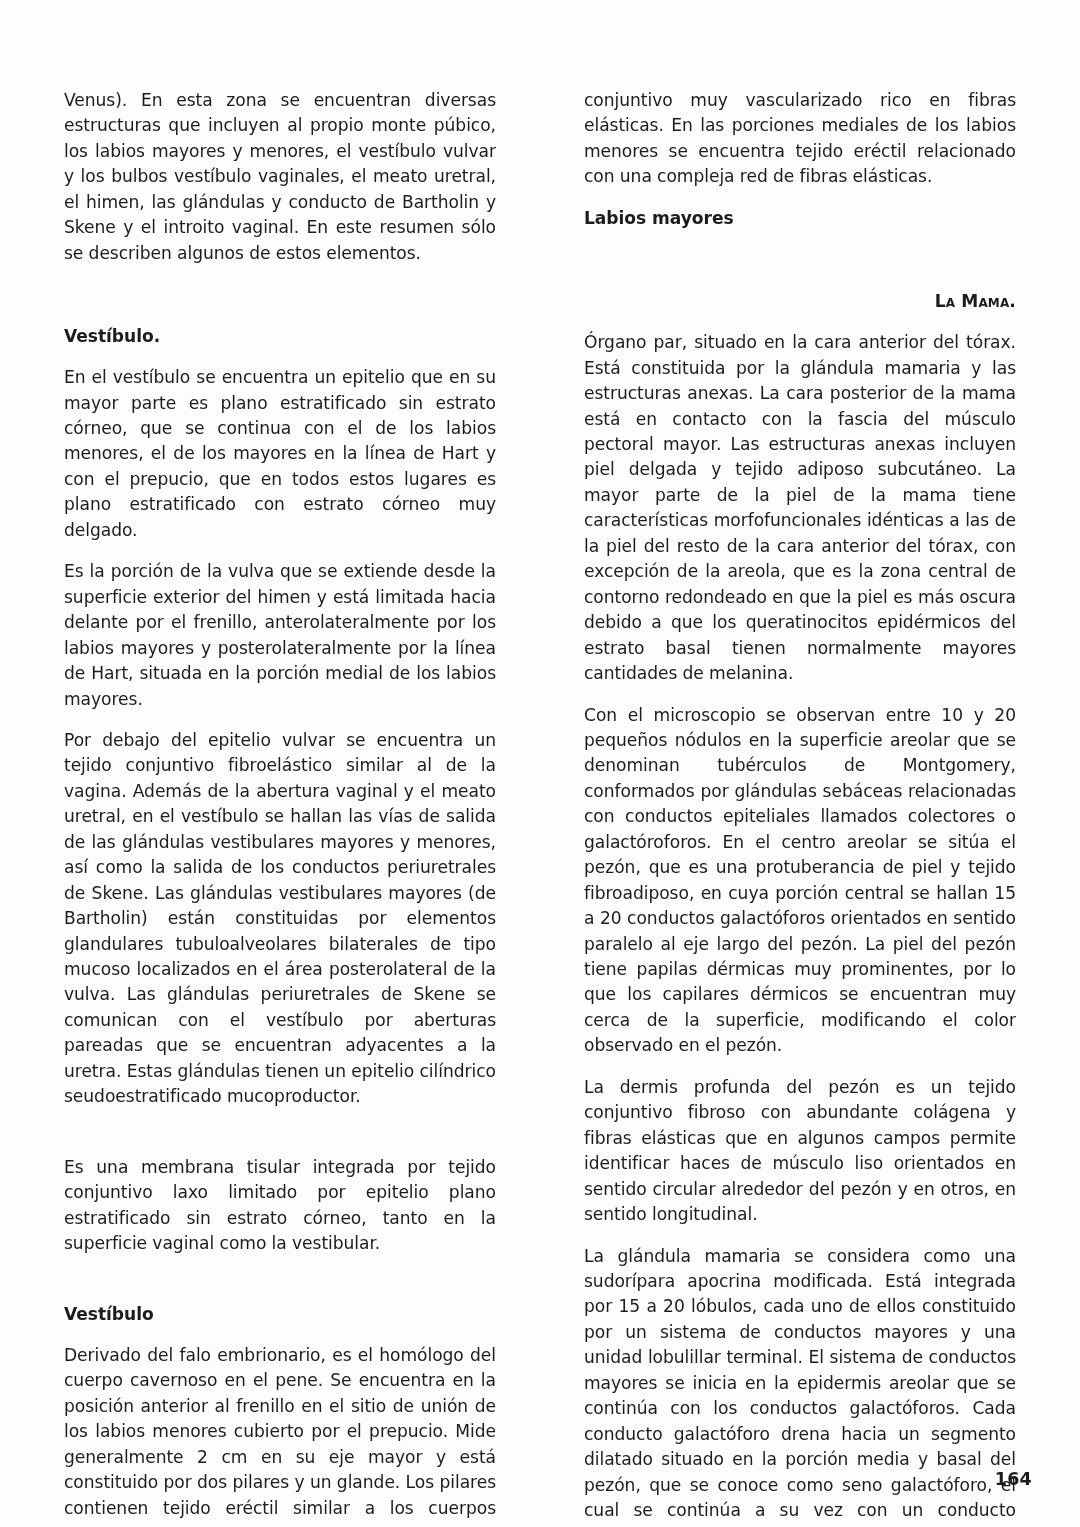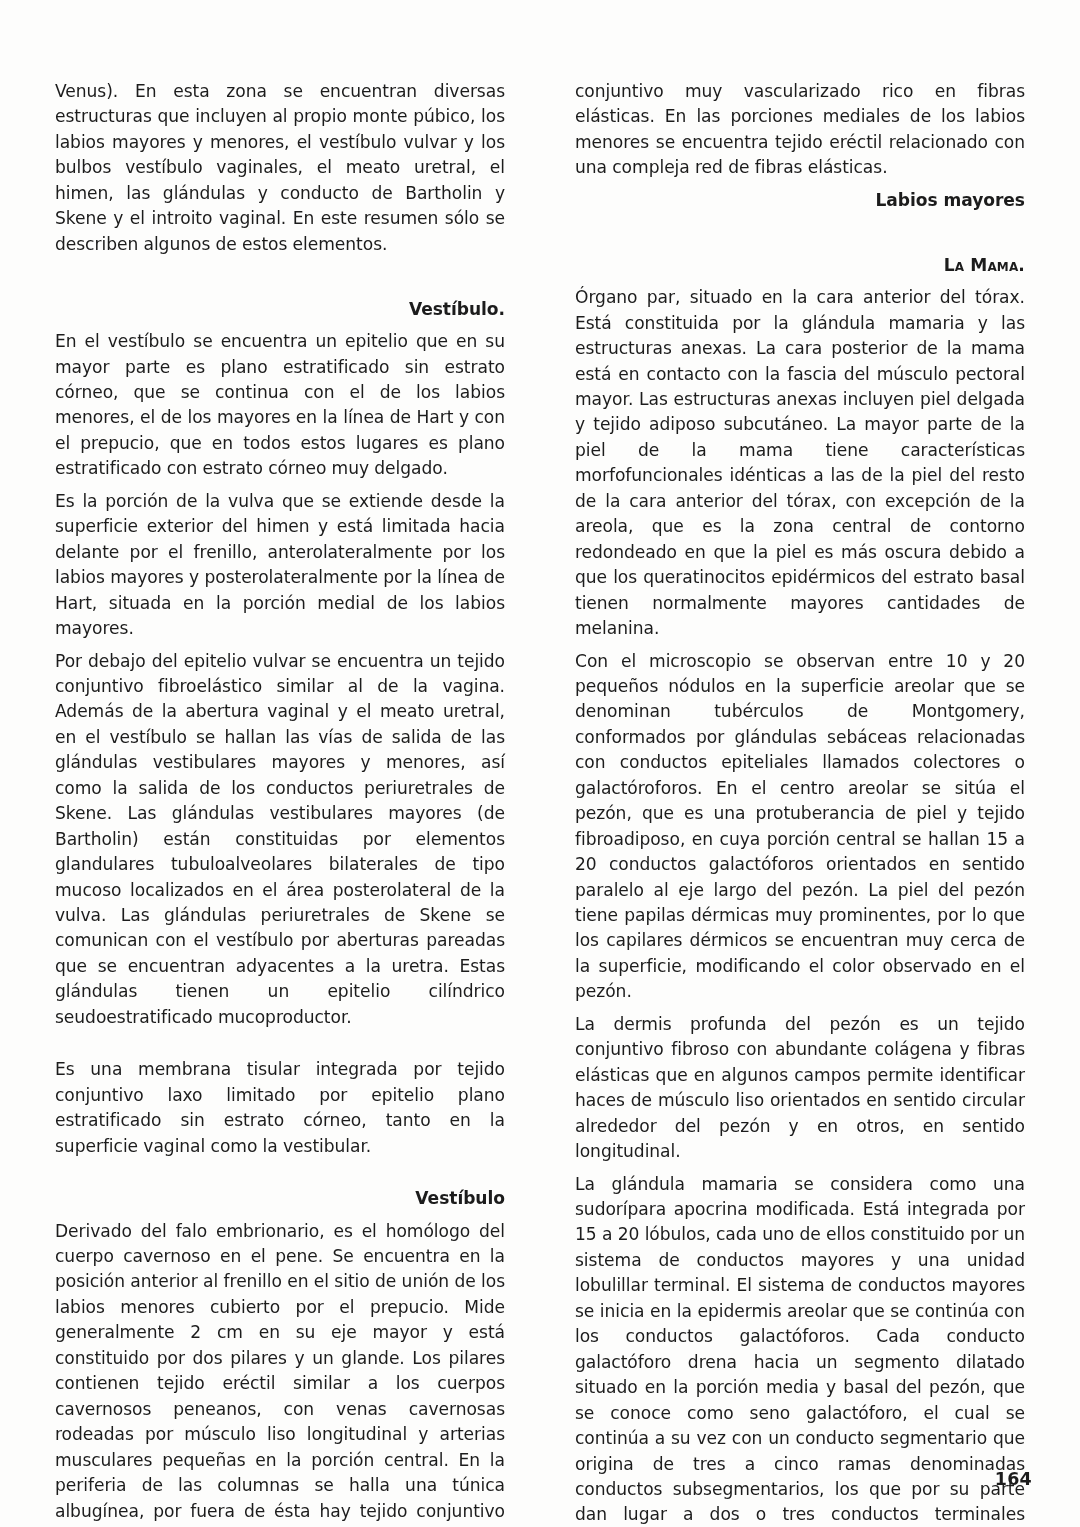--- a/index.html
+++ b/index.html
@@ -25,40 +25,40 @@
     display: flex;
     flex-direction: row;
     align-items: flex-start;
     column-gap: 56px;
   }
   .col {
     width: 464px;
     flex: 0 0 464px;
   }
   p, h3, h2 {
-    margin: 7px;
+    margin: 16px;
     padding: 0;
   }
   .para {
     font-size: 17.1px;
     line-height: 25.45px;
     text-align: justify;
     text-justify: inter-word;
     hyphens: none;
     letter-spacing: -0.05px;
     word-spacing: -0.1px;
   }
   .para.last-full {
     text-align-last: left;
   }
   .head {
     font-size: 17.1px;
     line-height: 25.45px;
     font-weight: bold;
-    text-align: right;
+    text-align: left;
     letter-spacing: -0.05px;
   }
   .head-smallcaps {
     font-size: 17.1px;
     line-height: 25.45px;
     font-weight: bold;
     text-align: right;
     font-variant: small-caps;
     letter-spacing: 0.15px;
   }

